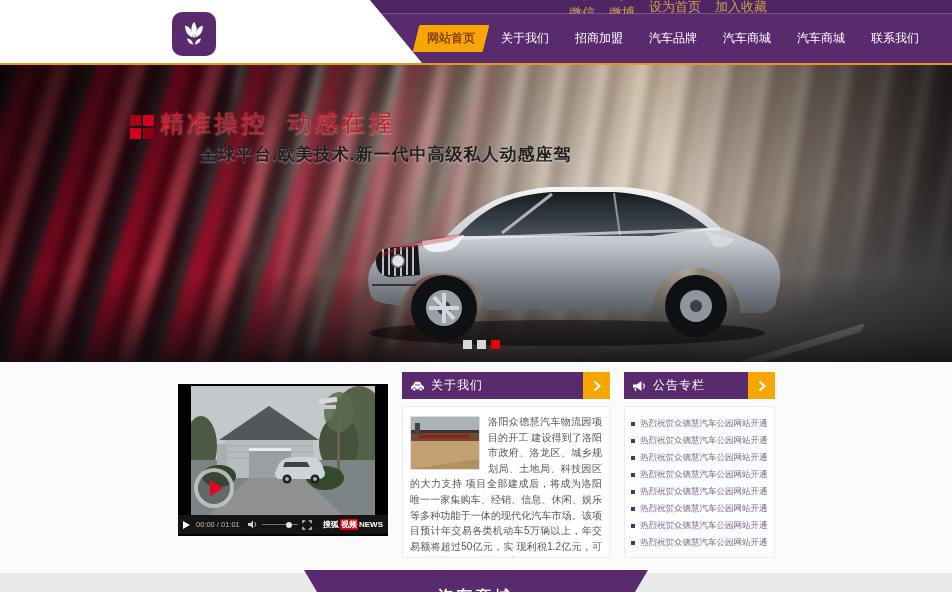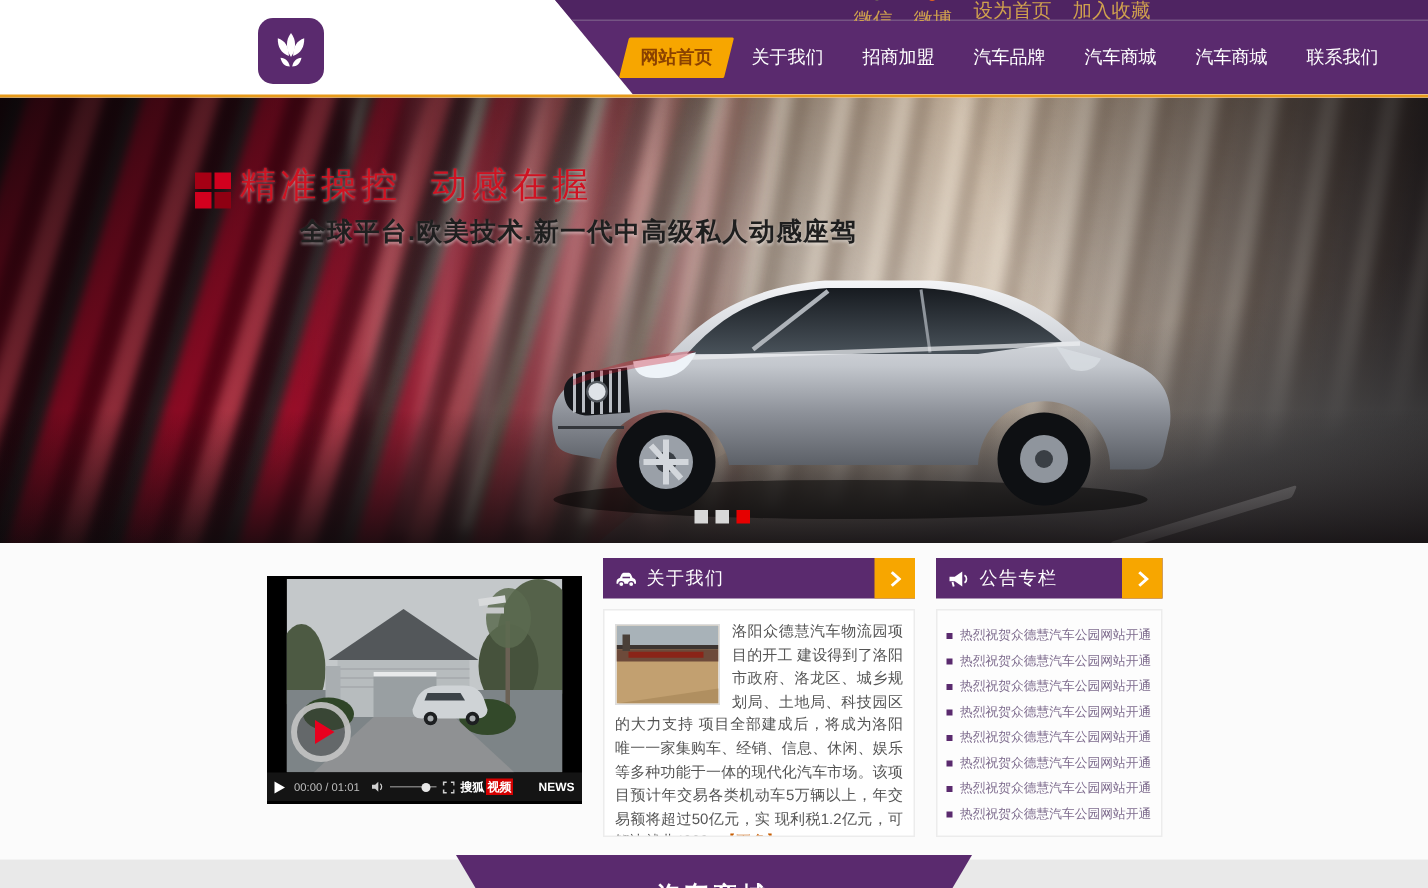--- a/index.html
+++ b/index.html
@@ -77,21 +77,21 @@
                   display:flex; align-items:center; justify-content:center; cursor:pointer; }
   .play-overlay .tri { width:0; height:0; border-left:13px solid #e8001e; border-top:8px solid transparent; border-bottom:8px solid transparent; margin-left:4px; }
   .video-controls { position:absolute; left:0; bottom:2px; width:100%; height:19px; background:#141414;
                     display:flex; align-items:center; padding:0 5px; gap:4px; }
   .vc-play { width:0; height:0; border-left:7px solid #fff; border-top:4.5px solid transparent; border-bottom:4.5px solid transparent; cursor:pointer; }
   .vc-time { font-size:7.5px; color:#bdbdbd; white-space:nowrap; margin-left:2px; }
   .vc-slider { position:relative; width:36px; height:1px; background:#777; cursor:pointer; }
   .vc-slider .knob { position:absolute; left:68%; top:-2.5px; width:6px; height:6px; border-radius:50%; background:#e8e8e8; }
   .vc-brand { margin-left:auto; display:flex; align-items:center; gap:1px; font-size:8px; color:#fff; font-weight:bold; white-space:nowrap; }
   .brand-red { background:#d50000; color:#fff; padding:0 1px; }
-  .brand-news { letter-spacing:0;padding-left:16px; }
+  .brand-news { letter-spacing:0; }
 
   .about-box { margin-top:7px; width:208px; height:152px; background:#fff; border:1px solid #ececec; padding:7px 7px 5px; overflow:hidden; }
   .about-img { float:left; width:70px; height:54px; margin:2px 8px 3px 0; border:1px solid #ddd; }
   .about-img svg { display:block; }
   .about-text { font-size:10px; line-height:15.6px; color:#555; text-align:justify; }
   .more-link { color:#c75c00; cursor:pointer; text-decoration:none; }
 
   .notice-box { margin-top:7px; width:151px; height:152px; background:#fdfdfd; border:1px solid #ececec; padding:8px 6px; }
   .notice-list { list-style:none; }
   .notice-list li { display:flex; align-items:center; height:17px; cursor:pointer; }

